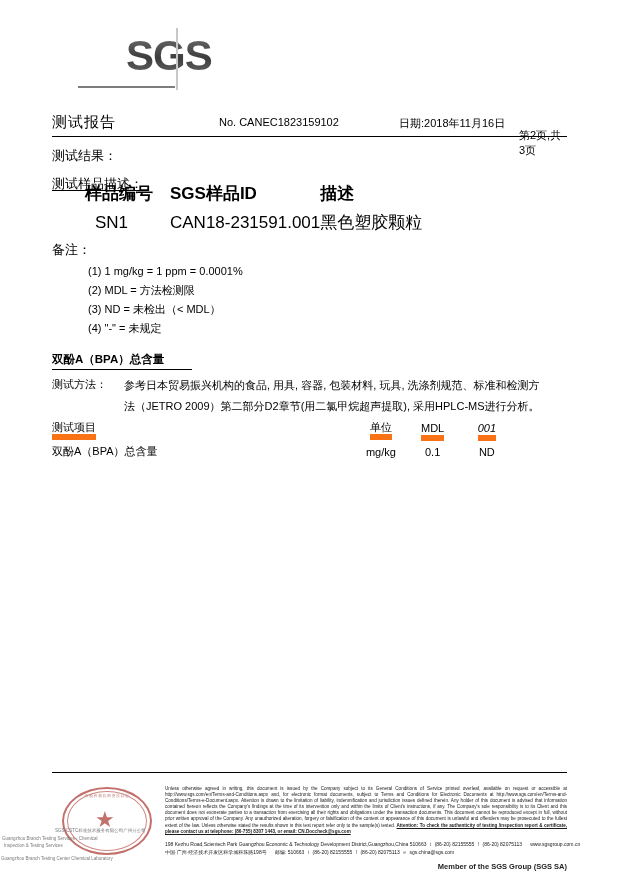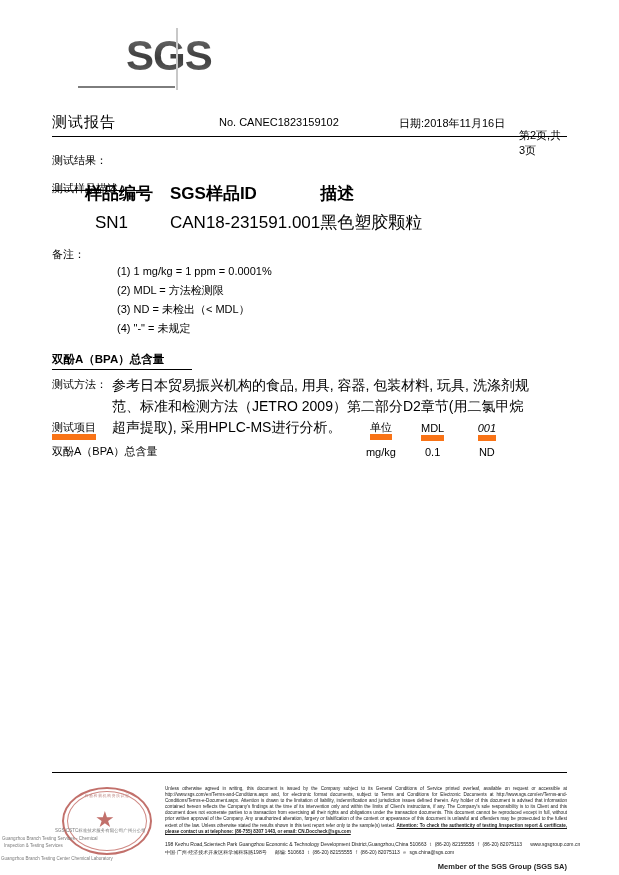--- a/index.html
+++ b/index.html
@@ -98,23 +98,22 @@
     left: 52px;
     top: 136px;
     width: 515px;
     height: 1px;
     background: #000;
   }
 
   
   .lbl {
     position: absolute;
-    font-size: 11px;
-    white-space: nowrap;
-    margin-top: 6px;
+    font-size: 13px;
+    white-space: nowrap;
   }
   .results-label { left: 52px; top: 147px; }
   .sampledesc-label { left: 52px; top: 175px; }
   .sampledesc-underline {
     position: absolute;
     left: 52px;
     top: 190px;
     width: 93px;
     height: 1px;
     background: #000;
@@ -145,21 +144,20 @@
   .col-desc { width: 140px; }
   .sample-table .cell-sn { padding-left: 10px; }
 
   
   .notes {
     position: absolute;
     left: 88px;
     top: 262px;
     font-size: 11px;
     line-height: 19px;
-    margin-left: 29px;
   }
   .notes div { white-space: nowrap; }
 
   
   .bpa-head {
     position: absolute;
     left: 52px;
     top: 352px;
     font-size: 11.5px;
     font-weight: bold;
@@ -175,24 +173,24 @@
   }
   .method-label {
     position: absolute;
     left: 52px;
     top: 377px;
     font-size: 11px;
     white-space: nowrap;
   }
   .method-text {
     position: absolute;
-    left: 112px;
+    left: 124px;
     top: 375px;
     width: 420px;
-    font-size: 14px;
+    font-size: 11px;
     line-height: 21px;
   }
 
   
   .result-table {
     position: absolute;
     left: 52px;
     top: 420px;
     width: 465px;
     font-size: 11px;

